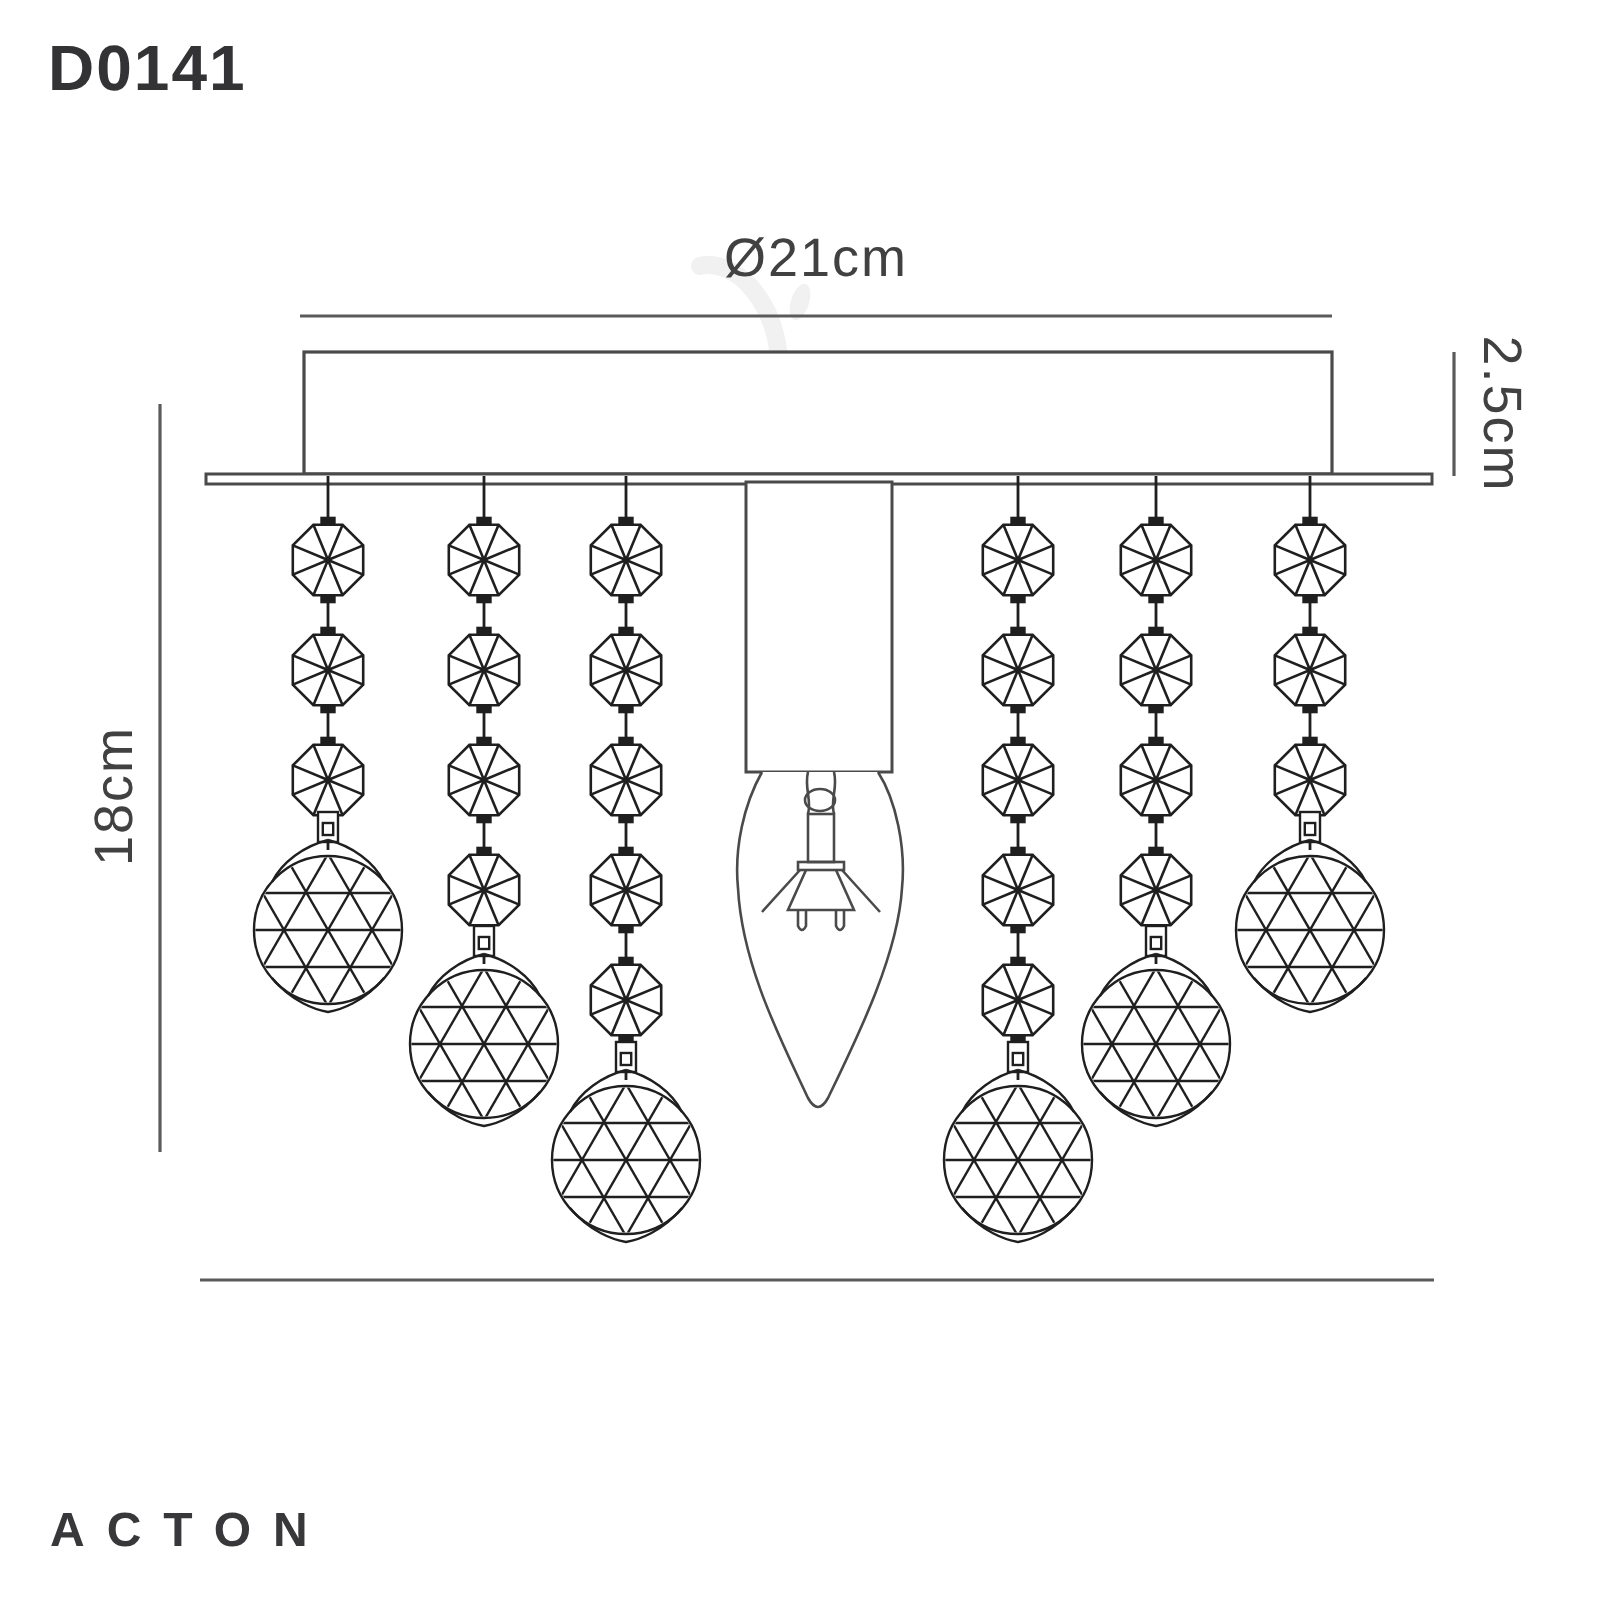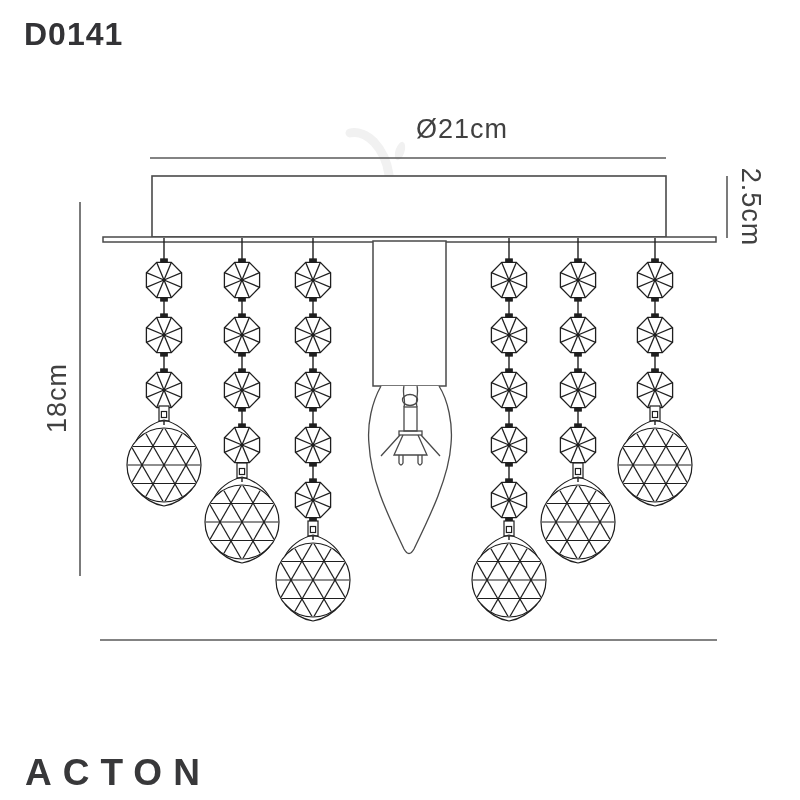--- a/index.html
+++ b/index.html
@@ -17,33 +17,33 @@
   }
   .model-code{
     left:24px; top:16px;
     font-size:32px; font-weight:600; letter-spacing:1px;
     color:#333336;
   }
   .dim{
     font-size:27px; font-weight:400; color:#414141; letter-spacing:1px;
     text-align:center;
   }
-  .dim-top{ left:308px; top:114px; width:200px;text-align:right; }
+  .dim-top{ left:308px; top:114px; width:200px; }
   .dim-bottom{ left:308px; top:645px; width:200px; }
   .dim-right{
     left:701px; top:192px; width:100px; height:30px;
     transform:rotate(90deg);
   }
   .dim-left{
     left:7px; top:383px; width:100px; height:30px;
     transform:rotate(-90deg);
   }
   .product-name{
     left:25px; top:752px;
-    font-size:37px; font-weight:700; letter-spacing:11px;
+    font-size:24px; font-weight:700; letter-spacing:11px;
     color:#38383a;
   }
   svg.drawing{position:absolute;left:0;top:0;}
   .wm-text{
     font-family:"Liberation Sans", sans-serif;
     font-weight:400;
   }
 </style>
 </head>
 <body>

